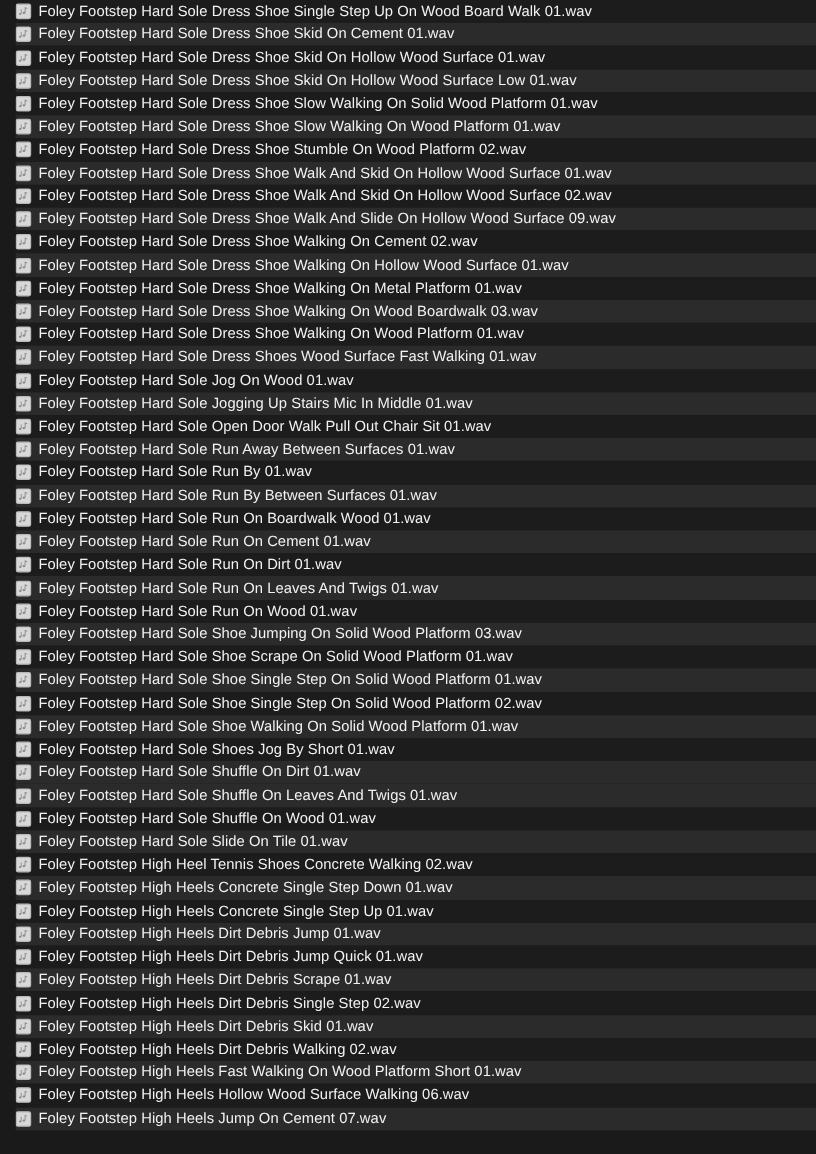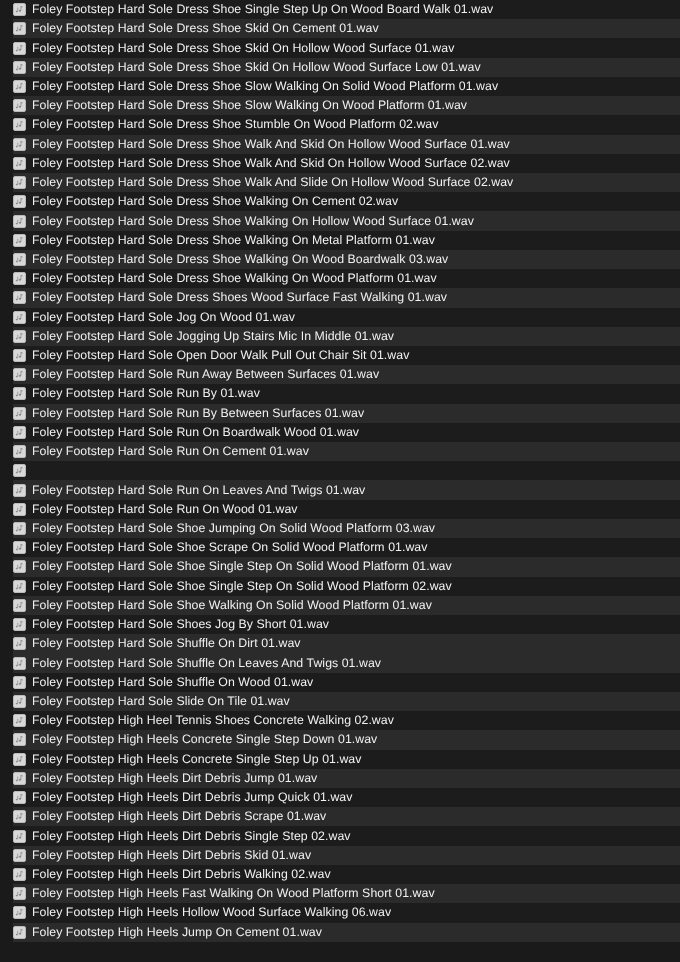--- a/index.html
+++ b/index.html
@@ -191,21 +191,21 @@
     <div class="file-row even">
       <span class="row-icon">
         <svg width="9" height="9" viewBox="0 0 10 10" aria-hidden="true">
           <path d="M6.6 1.2 L6.6 6.0" stroke="#8a8a8a" stroke-width="0.9" fill="none"></path>
           <path d="M6.6 1.2 L8.6 1.9 L8.6 2.8 L6.6 2.1 Z" fill="#8a8a8a"></path>
           <ellipse cx="5.5" cy="6.4" rx="1.35" ry="1.05" fill="#8a8a8a"></ellipse>
           <path d="M3.0 3.0 L3.0 7.0" stroke="#8a8a8a" stroke-width="0.8" fill="none"></path>
           <ellipse cx="2.0" cy="7.3" rx="1.15" ry="0.9" fill="#8a8a8a"></ellipse>
         </svg>
       </span>
-      <span class="row-label">Foley Footstep Hard Sole Dress Shoe Walk And Slide On Hollow Wood Surface 02.wav</span>
+      <span class="row-label">Foley Footstep Hard Sole Dress Shoe Walk And Slide On Hollow Wood Surface 09.wav</span>
     </div>
     <div class="file-row odd">
       <span class="row-icon">
         <svg width="9" height="9" viewBox="0 0 10 10" aria-hidden="true">
           <path d="M6.6 1.2 L6.6 6.0" stroke="#8a8a8a" stroke-width="0.9" fill="none"></path>
           <path d="M6.6 1.2 L8.6 1.9 L8.6 2.8 L6.6 2.1 Z" fill="#8a8a8a"></path>
           <ellipse cx="5.5" cy="6.4" rx="1.35" ry="1.05" fill="#8a8a8a"></ellipse>
           <path d="M3.0 3.0 L3.0 7.0" stroke="#8a8a8a" stroke-width="0.8" fill="none"></path>
           <ellipse cx="2.0" cy="7.3" rx="1.15" ry="0.9" fill="#8a8a8a"></ellipse>
         </svg>
@@ -371,20 +371,21 @@
     <div class="file-row odd">
       <span class="row-icon">
         <svg width="9" height="9" viewBox="0 0 10 10" aria-hidden="true">
           <path d="M6.6 1.2 L6.6 6.0" stroke="#8a8a8a" stroke-width="0.9" fill="none"></path>
           <path d="M6.6 1.2 L8.6 1.9 L8.6 2.8 L6.6 2.1 Z" fill="#8a8a8a"></path>
           <ellipse cx="5.5" cy="6.4" rx="1.35" ry="1.05" fill="#8a8a8a"></ellipse>
           <path d="M3.0 3.0 L3.0 7.0" stroke="#8a8a8a" stroke-width="0.8" fill="none"></path>
           <ellipse cx="2.0" cy="7.3" rx="1.15" ry="0.9" fill="#8a8a8a"></ellipse>
         </svg>
       </span>
+      <span class="row-label">Foley Footstep Hard Sole Run On Dirt 01.wav</span>
     </div>
     <div class="file-row even">
       <span class="row-icon">
         <svg width="9" height="9" viewBox="0 0 10 10" aria-hidden="true">
           <path d="M6.6 1.2 L6.6 6.0" stroke="#8a8a8a" stroke-width="0.9" fill="none"></path>
           <path d="M6.6 1.2 L8.6 1.9 L8.6 2.8 L6.6 2.1 Z" fill="#8a8a8a"></path>
           <ellipse cx="5.5" cy="6.4" rx="1.35" ry="1.05" fill="#8a8a8a"></ellipse>
           <path d="M3.0 3.0 L3.0 7.0" stroke="#8a8a8a" stroke-width="0.8" fill="none"></path>
           <ellipse cx="2.0" cy="7.3" rx="1.15" ry="0.9" fill="#8a8a8a"></ellipse>
         </svg>
@@ -658,15 +659,15 @@
     <div class="file-row even">
       <span class="row-icon">
         <svg width="9" height="9" viewBox="0 0 10 10" aria-hidden="true">
           <path d="M6.6 1.2 L6.6 6.0" stroke="#8a8a8a" stroke-width="0.9" fill="none"></path>
           <path d="M6.6 1.2 L8.6 1.9 L8.6 2.8 L6.6 2.1 Z" fill="#8a8a8a"></path>
           <ellipse cx="5.5" cy="6.4" rx="1.35" ry="1.05" fill="#8a8a8a"></ellipse>
           <path d="M3.0 3.0 L3.0 7.0" stroke="#8a8a8a" stroke-width="0.8" fill="none"></path>
           <ellipse cx="2.0" cy="7.3" rx="1.15" ry="0.9" fill="#8a8a8a"></ellipse>
         </svg>
       </span>
-      <span class="row-label">Foley Footstep High Heels Jump On Cement 01.wav</span>
+      <span class="row-label">Foley Footstep High Heels Jump On Cement 07.wav</span>
     </div>
   </div>
 
 </body></html>

